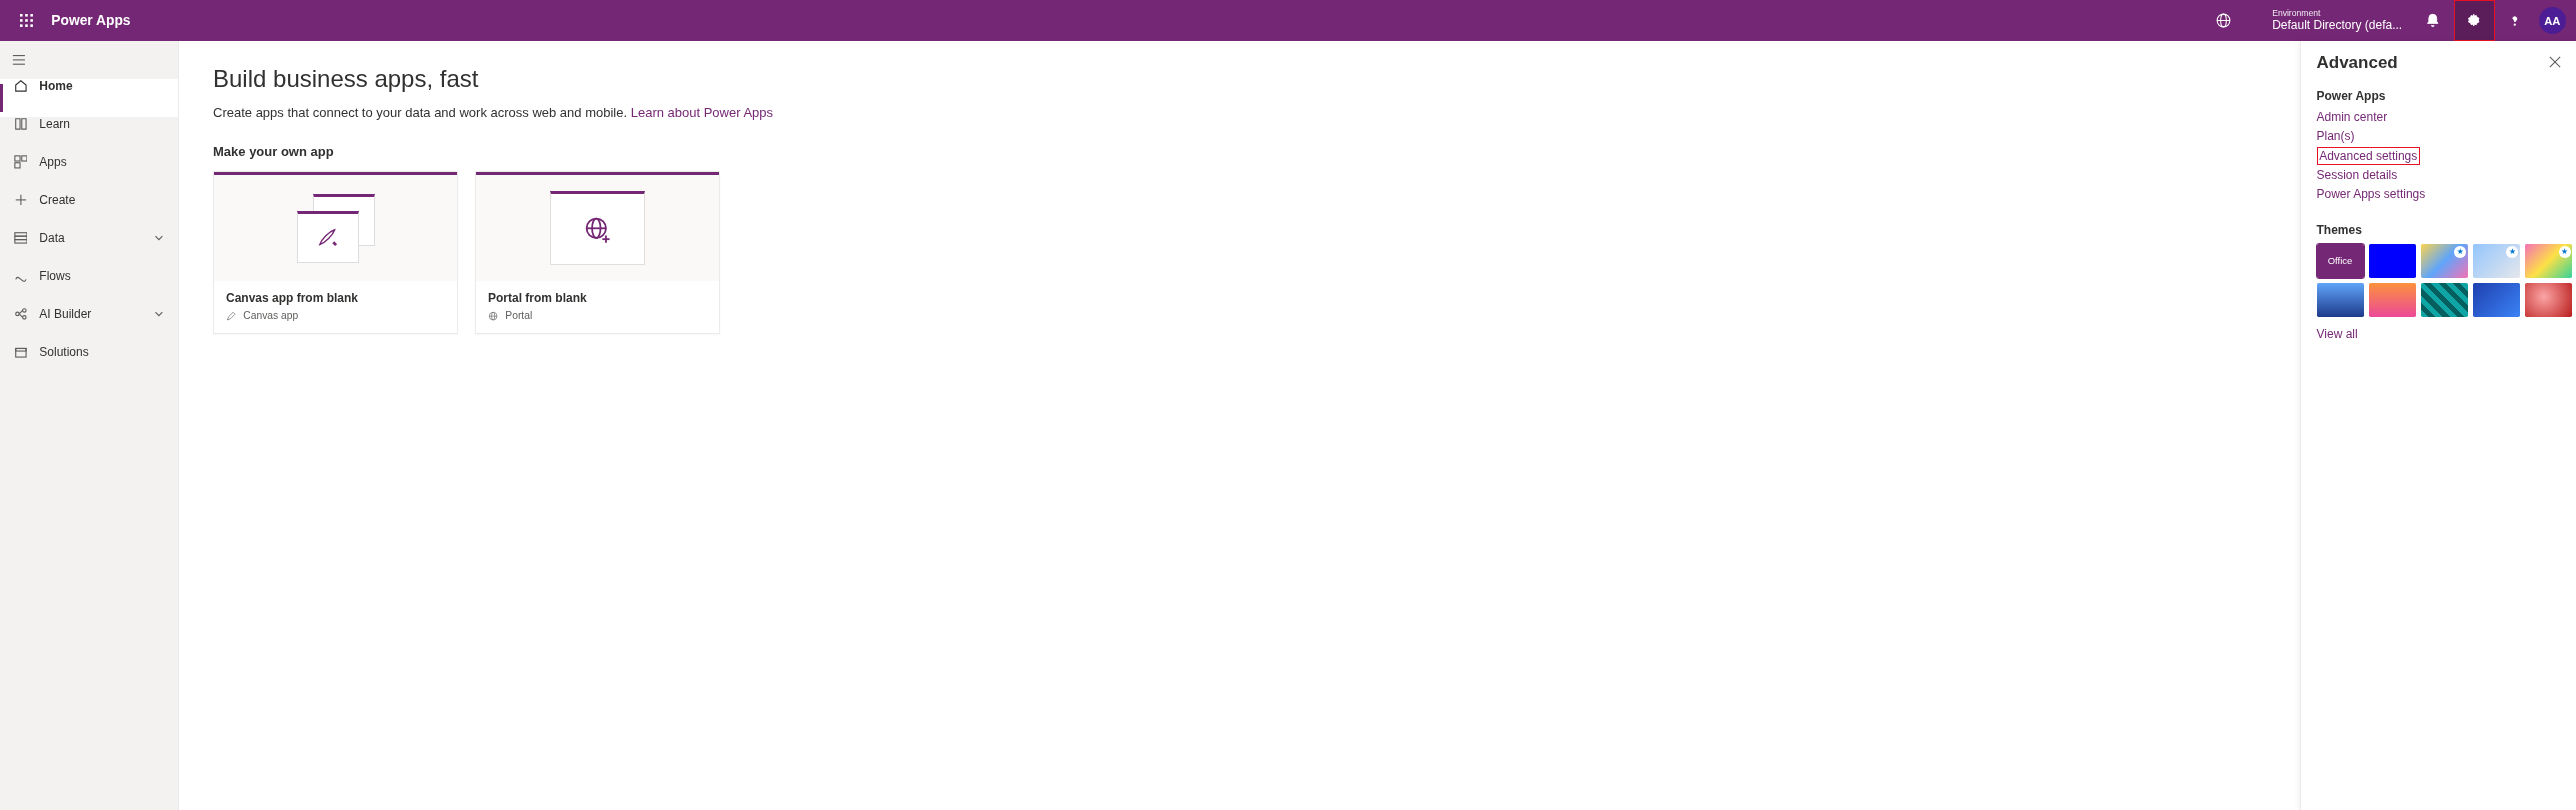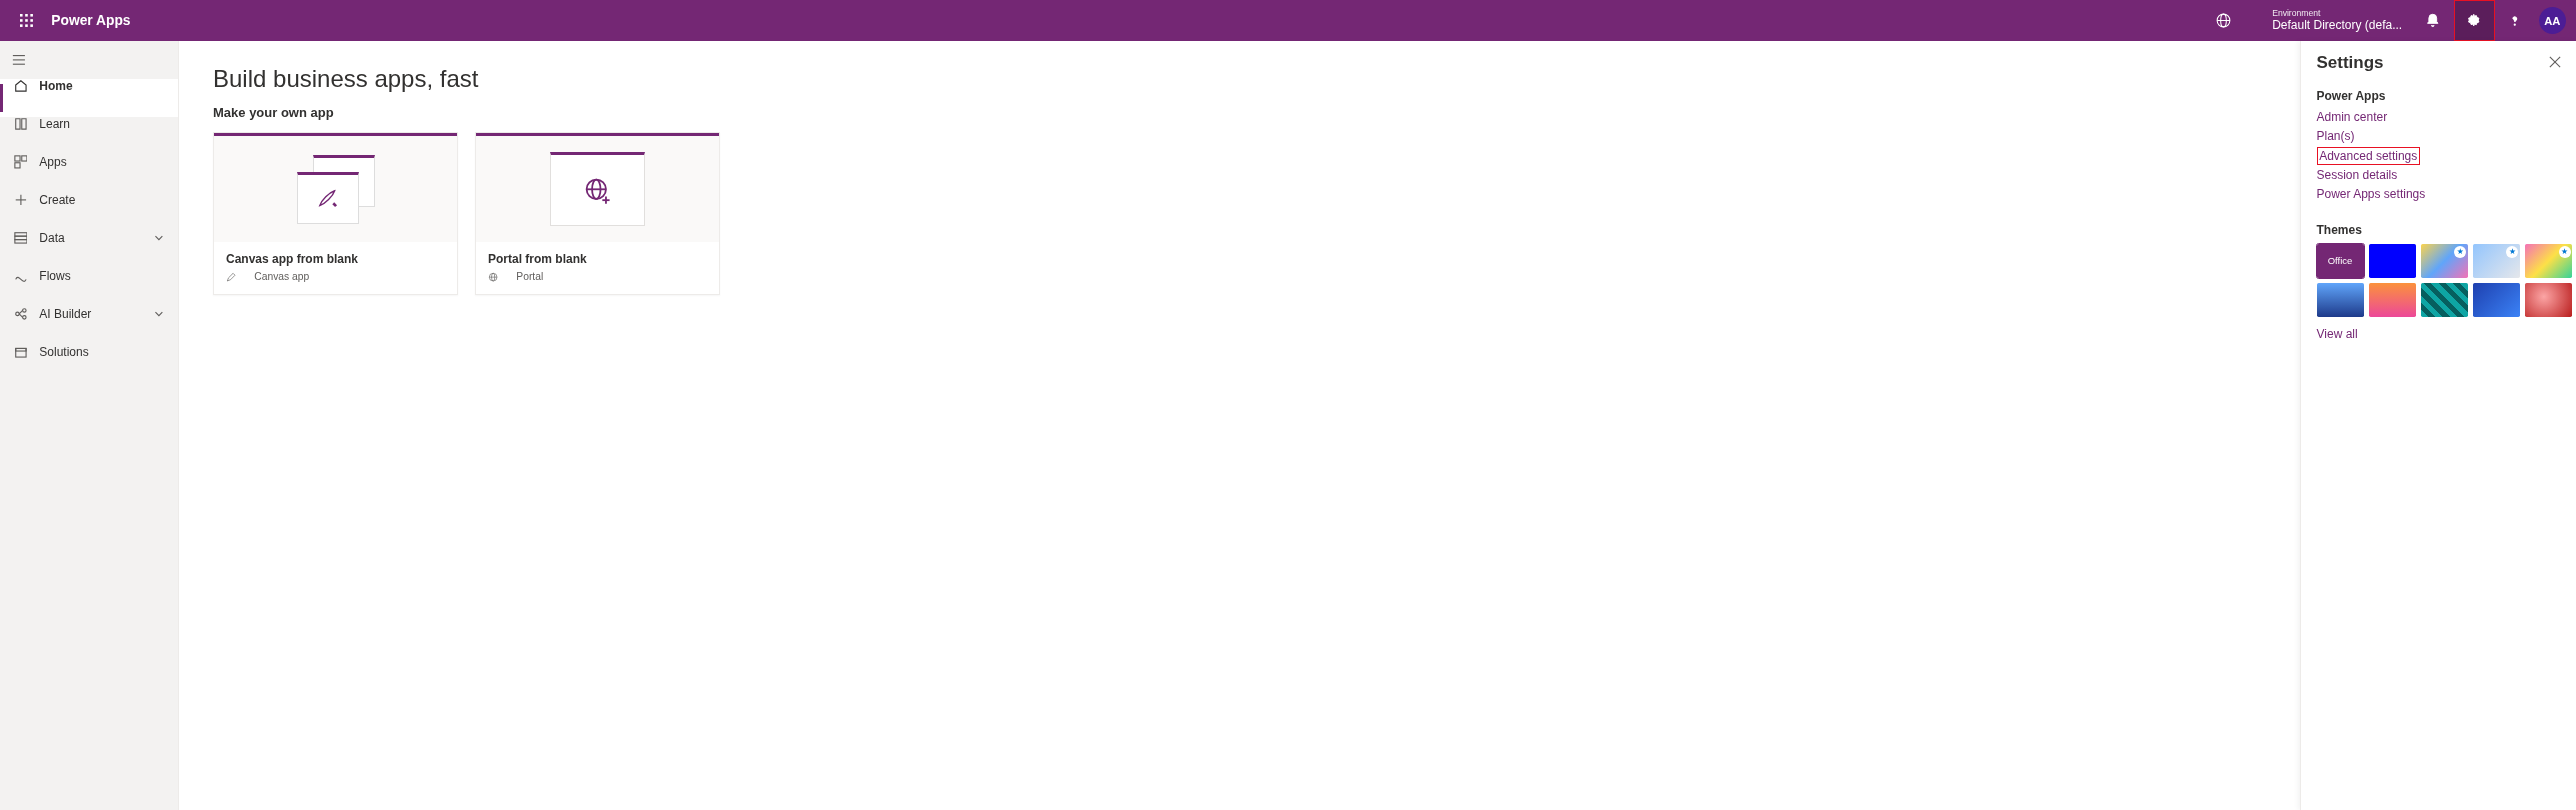--- a/index.html
+++ b/index.html
@@ -40,21 +40,21 @@
   .main { flex: 1; background: #fff; padding: 24px 34px; overflow: auto; }
   .page-title { font-size: 24px; font-weight: 300; color: #323130; margin-bottom: 12px; }
   .page-sub { font-size: 13px; color: #323130; margin-bottom: 24px; }
   .page-sub a { color: #742774; text-decoration: none; }
   .section-title { font-size: 13px; font-weight: 600; margin-bottom: 12px; }
   .cards { display: flex; gap: 17px; }
   .card { width: 245px; border: 0.9px solid #edebe9; background: #fff; cursor: pointer; box-shadow: 0 0.9px 1.7px rgba(0,0,0,0.04); }
   .card-top { height: 109px; background: #faf9f8; border-top: 3.4px solid #742774; display: flex; align-items: center; justify-content: center; position: relative; }
   .card-body { padding: 10.3px 12px 12px; }
   .card-title { font-size: 12px; font-weight: 600; margin-bottom: 5.2px; }
-  .card-sub { font-size: 10.3px; color: #605e5c; display: flex; align-items: center; gap: 18px; }
+  .card-sub { font-size: 10.3px; color: #605e5c; display: flex; align-items: center; gap: 7px; }
   .card-sub svg { width: 10.3px; height: 10.3px; stroke: #605e5c; fill: none; }
   .canvas-stack { position: relative; width: 78px; height: 69px; }
   .canvas-stack .pg { position:absolute; background:#fff; border:0.9px solid #ddd; }
   .canvas-stack .pg.back { width:62px; height:52px; top:0; right:0; border-top:3.4px solid #742774;}
   .canvas-stack .pg.front { width:62px; height:52px; bottom:0; left:0; border-top:3.4px solid #742774;}
   .mini-page { width: 95px; height: 74px; background:#fff; border:0.9px solid #e1dfdd; border-top:3.4px solid #742774; display:flex; align-items:center; justify-content:center;}
 
   
   .settings-panel { width: 276px; background: #fff; border-left: 0.9px solid #edebe9; padding: 12px 15.5px 15.5px; overflow: auto; box-shadow: -1.7px 0 5.2px rgba(0,0,0,0.05); }
   .sp-header { display: flex; align-items: center; margin-bottom: 15.5px; }
@@ -208,20 +208,23 @@
             <rect x="2" y="4" width="12" height="10"></rect>
             <rect x="2" y="4" width="12" height="3"></rect>
           </svg>
         </span>
       <span>Solutions</span>
     </div>
   </div>
 
   <div class="main">
     <h1 class="page-title">Build business apps, fast</h1>
+    <p class="page-sub">
+      <span>Create apps that connect to your data and work across web and mobile. </span><a href="#">Learn about Power Apps</a>
+    </p>
     <div class="section-title">Make your own app</div>
     <div class="cards">
 
       <div class="card">
         <div class="card-top">
           <div class="canvas-stack">
             <div class="pg back"></div>
             <div class="pg front" style="display:flex;align-items:center;justify-content:center;">
               <svg width="22.4" height="22.4" viewBox="0 0 24 24" fill="none" stroke="#742774" stroke-width="1.5">
                   <path d="M4 20c2-6 10-14 16-16-2 6-10 14-16 16z"></path>
@@ -264,21 +267,21 @@
               </svg>
             <span>Portal</span>
           </div>
         </div>
       </div>
     </div>
   </div>
 
   <div class="settings-panel">
     <div class="sp-header">
-      <div class="sp-title">Settings</div>
+      <div class="sp-title">Advanced</div>
       <div class="sp-close">
         <svg width="12" height="12" viewBox="0 0 14 14" stroke="#605e5c" stroke-width="1.3">
             <line x1="1" y1="1" x2="13" y2="13"></line>
             <line x1="13" y1="1" x2="1" y2="13"></line>
           </svg>
       </div>
     </div>
     <div class="sp-group-title">Power Apps</div>
     <a class="sp-link">Admin center</a>
     <a class="sp-link">Plan(s)</a>

